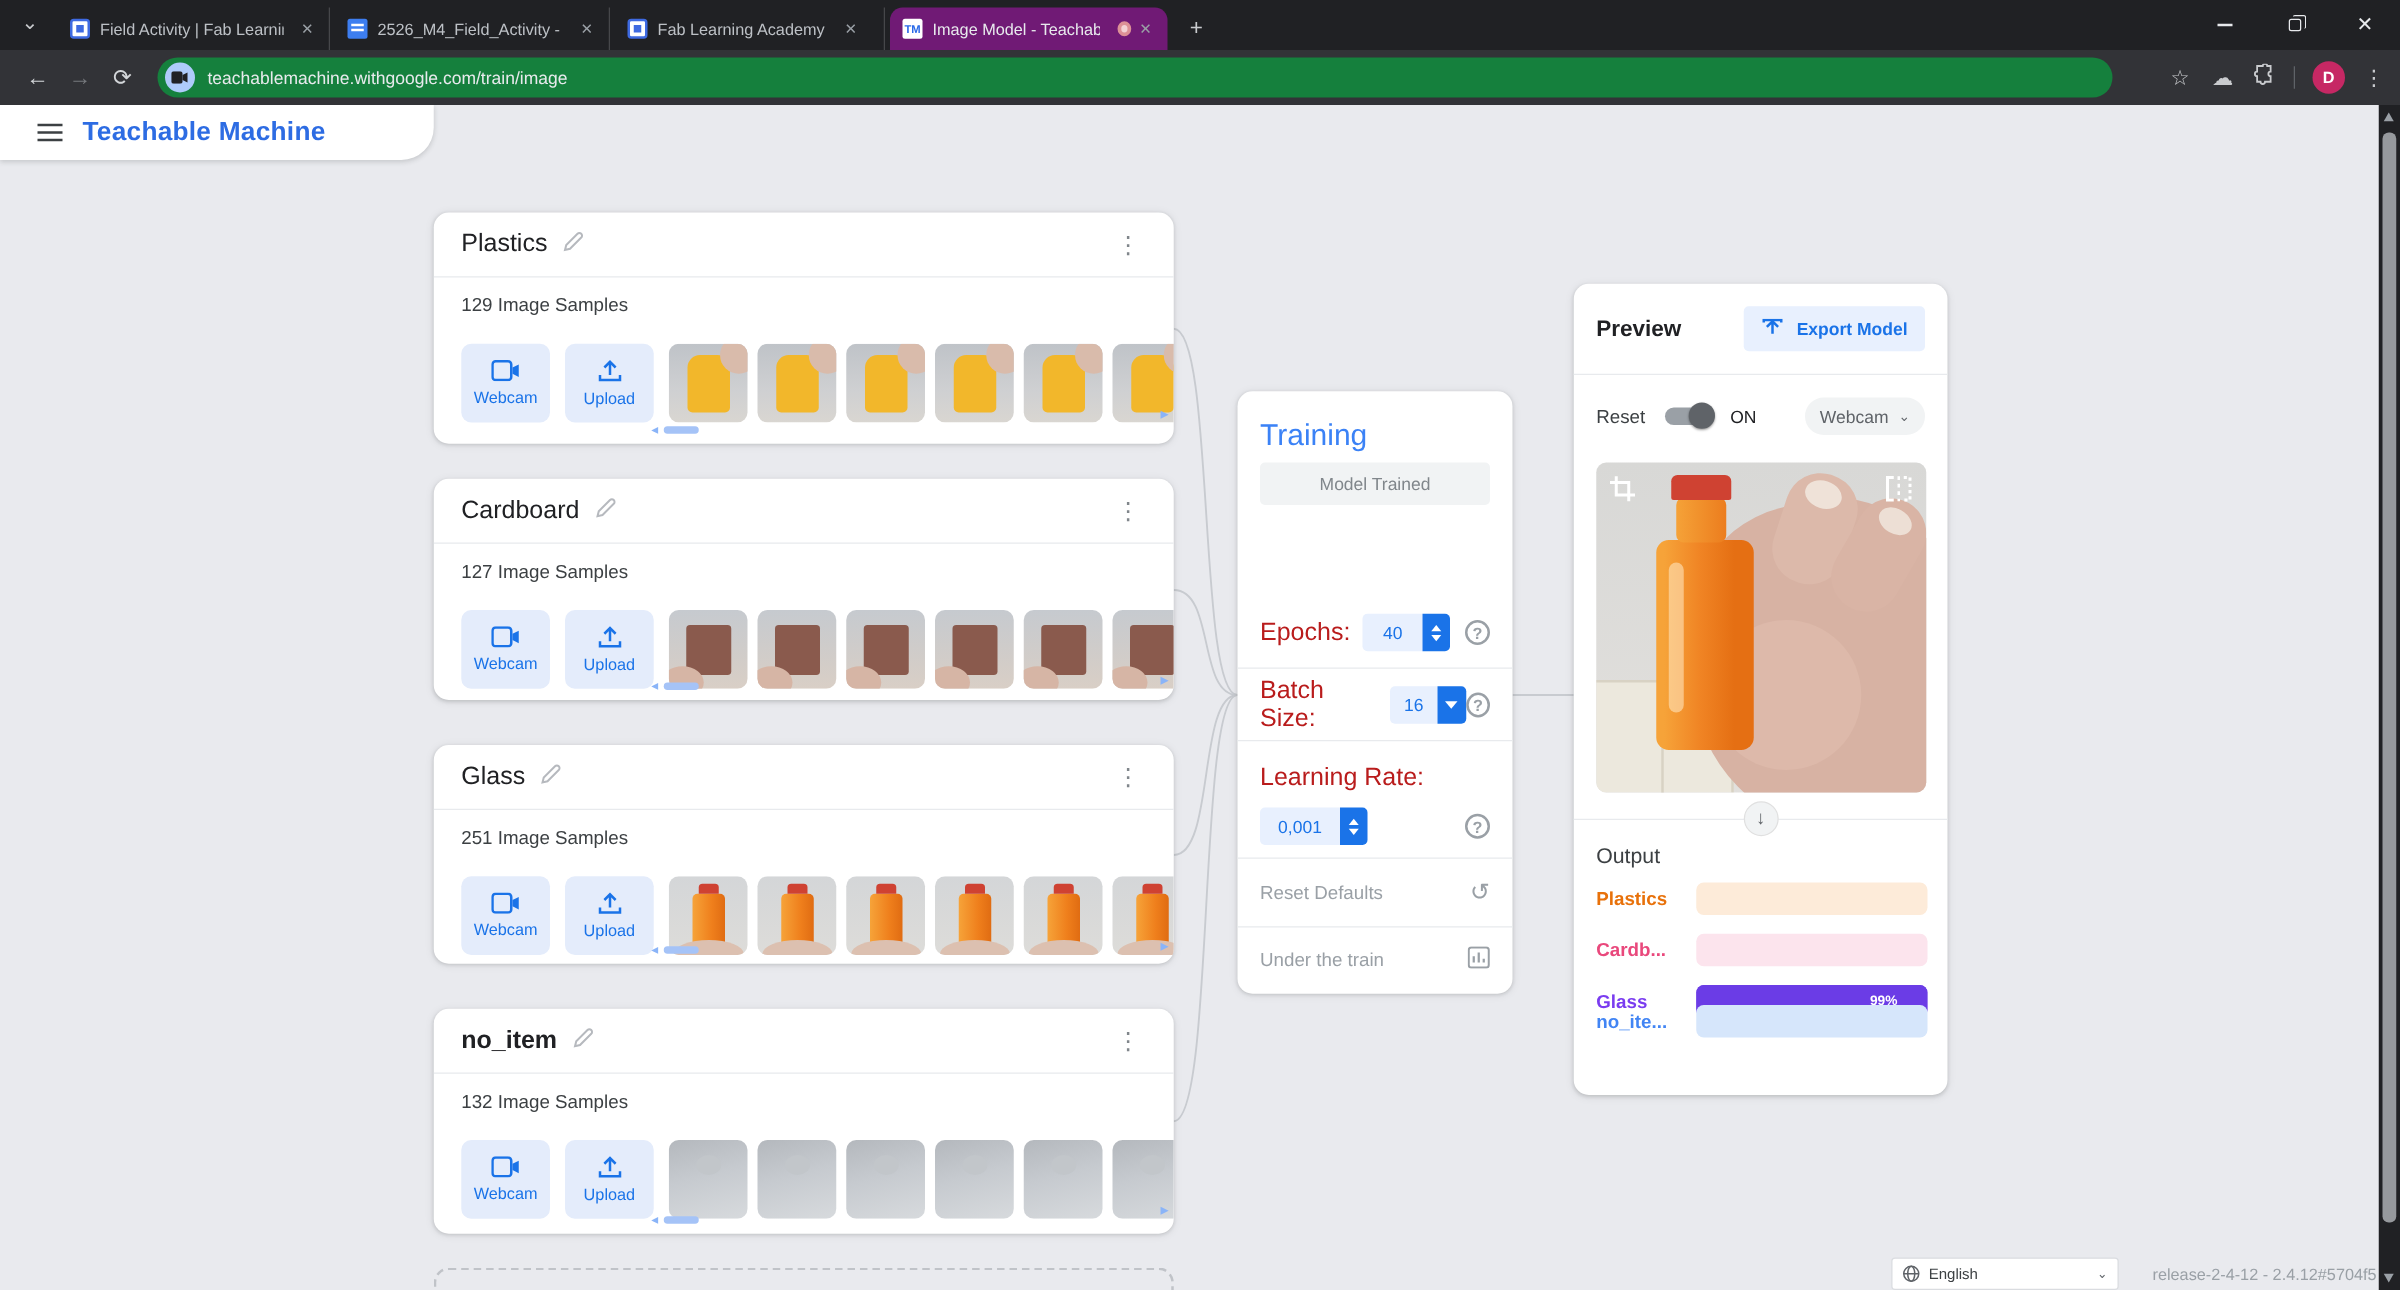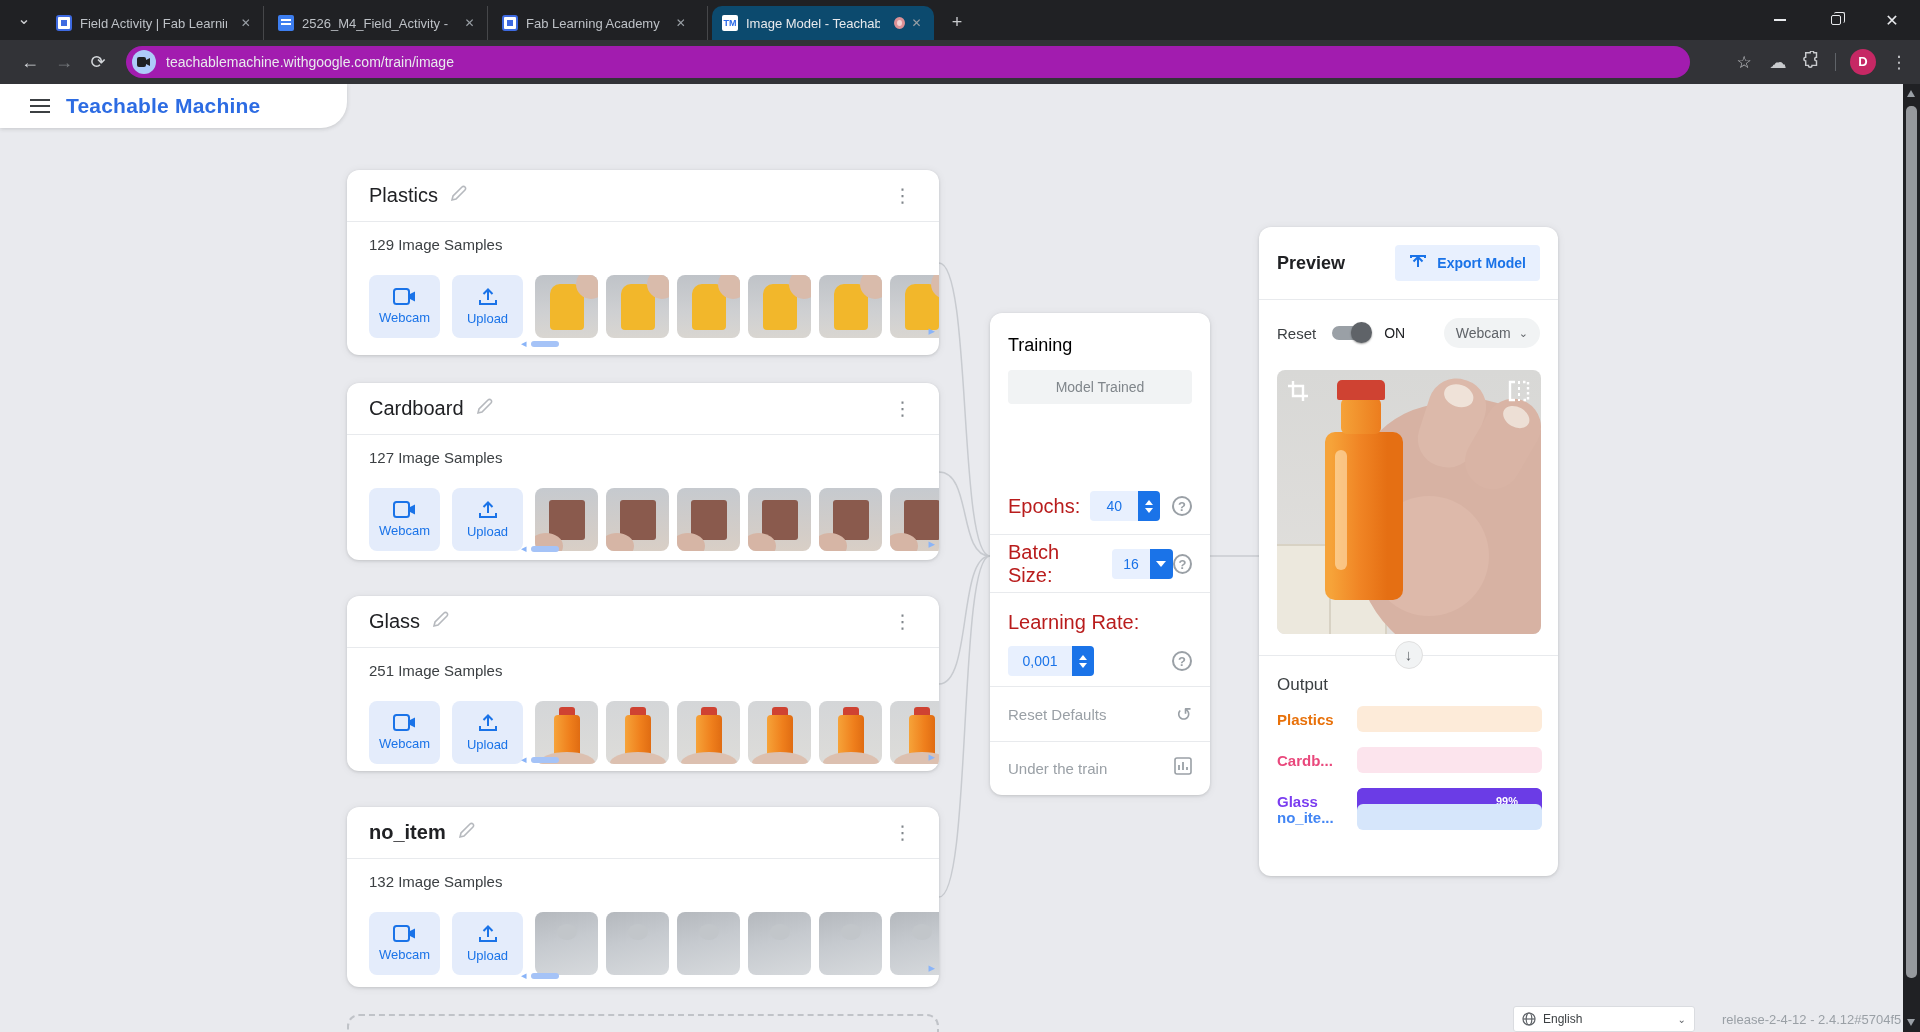--- a/index.html
+++ b/index.html
@@ -4,42 +4,42 @@
 <style>
   * { margin:0; padding:0; box-sizing:border-box; }
   html,body { width:1920px; height:1032px; overflow:hidden; }
   body { font-family:"Liberation Sans", Arial, sans-serif; background:#e9eaee; position:relative; }
 
   
   .tabstrip { position:absolute; top:0; left:0; width:1920px; height:40px; background:#202124; }
   .tab-search { position:absolute; left:12px; top:8px; width:24px; height:24px; color:#c9cbce; font-size:16px; text-align:center; line-height:22px; }
   .tab { position:absolute; top:6px; height:34px; display:flex; align-items:center; padding:0 10px; color:#bdc1c6; font-size:13px; }
   .tab.inactive { border-right:1px solid #46474a; }
-  .tab.active { background:#0c4a6e; border-radius:10px 10px 0 0; color:#e8eaed; border:none; }
+  .tab.active { background:#701a75; border-radius:10px 10px 0 0; color:#e8eaed; border:none; }
   .tab .title { overflow:hidden; white-space:nowrap; max-width:148px; margin:0 8px 0 8px; }
   .tab .tab-close { color:#9aa0a6; font-size:12px; margin-left:4px; width:18px; text-align:center; }
   .favicon { width:16px; height:16px; flex:0 0 16px; border-radius:3px; position:relative; }
   .fav-fab { background:#fff; border:2px solid #3e6ae1; }
   .fav-fab::after { content:''; position:absolute; left:3px; top:3px; width:6px; height:6px; background:#3e6ae1; }
   .fav-docs { background:#3d7ef0; border-radius:2px; }
   .fav-docs::after { content:''; position:absolute; left:3px; top:4px; width:10px; height:2px; background:#fff; box-shadow:0 4px 0 #fff; }
   .fav-tm { background:#fff; border-radius:2px; color:#2a6ae8; font-size:9px; font-weight:bold; text-align:center; line-height:16px; }
   .rec-dot { width:12px; height:12px; border-radius:50%; border:3px solid #dc9196; background:#f3d2d4; margin-left:6px; }
   .new-tab { position:absolute; top:10px; width:26px; height:26px; color:#c9cbce; font-size:18px; text-align:center; line-height:25px; }
   .win-controls { position:absolute; top:0; right:0; height:40px; display:flex; }
   .win-btn { width:56px; height:40px; display:flex; align-items:center; justify-content:center; color:#e8eaed; }
   .wc-min { width:12px; height:2px; background:#e8eaed; }
   .wc-max { width:10px; height:10px; border:1.5px solid #e8eaed; border-radius:2px; position:relative; }
   .wc-max::after { content:''; position:absolute; top:-4px; left:2px; width:10px; height:10px; border-top:1.5px solid #e8eaed; border-right:1.5px solid #e8eaed; border-radius:2px; }
   .wc-close { font-size:16px; }
 
   .toolbar { position:absolute; top:40px; left:0; width:1920px; height:44px; background:#323337; }
   .nav-ico { position:absolute; top:8px; width:28px; height:28px; color:#d3d6d9; font-size:18px; text-align:center; line-height:28px; }
   .nav-ico.disabled { color:#76797d; }
-  .omnibox { position:absolute; left:126px; top:6px; width:1564px; height:32px; background:#a21caf; border-radius:16px; display:flex; align-items:center; }
+  .omnibox { position:absolute; left:126px; top:6px; width:1564px; height:32px; background:#15803d; border-radius:16px; display:flex; align-items:center; }
   .cam-badge { width:24px; height:24px; border-radius:50%; background:#aecbfa; margin-left:6px; position:relative; }
   .cam-badge svg { position:absolute; left:5px; top:7px; }
   .url-text { color:#e8eaed; font-size:14px; margin-left:10px; }
   .tb-right { position:absolute; right:0; top:0; height:44px; display:flex; align-items:center; }
   .tb-ico { color:#c9cbce; font-size:17px; width:34px; text-align:center; }
   .tb-sep { width:1px; height:18px; background:#5f6368; margin:0 6px; }
   .avatar { width:26px; height:26px; border-radius:50%; background:#c62864; color:#fff; font-size:13px; font-weight:bold; text-align:center; line-height:26px; margin:0 8px; }
 
   
   .page { position:absolute; top:84px; left:0; width:1920px; height:948px; background:#e9eaee; overflow:hidden; }
@@ -76,21 +76,21 @@
   .t-gl .thumb::after { content:''; position:absolute; left:4px; bottom:-10px; width:56px; height:22px; border-radius:50%; background:#dcc0b0; }
   .t-ni .thumb { background:linear-gradient(165deg,#b4b8bd 0%,#c6cacf 45%,#d7dadd 100%); }
   .t-ni .obj { width:20px; height:16px; background:#c2c6ca; border-radius:50%; margin-top:-12px; }
   .scroll-right { position:absolute; right:4px; bottom:0px; color:#8ab4f8; font-size:13px; }
   .hscroll { position:absolute; bottom:5px; left:174px; display:flex; align-items:center; }
   .hscroll .larr { color:#8ab4f8; font-size:11px; margin-right:4px; }
   .hscroll .pill { width:28px; height:6px; border-radius:3px; background:#a5c3f7; }
 
   
   .training { left:990px; top:229px; width:220px; height:482px; z-index:2; }
-  .tr-title { position:absolute; left:18px; top:22px; font-size:18px; color:#000000; }
+  .tr-title { position:absolute; left:18px; top:22px; font-size:24px; color:#3b82f6; }
   .tr-btn { position:absolute; left:18px; right:18px; top:57px; height:34px; background:#f1f3f4; border:none; border-radius:4px; color:#80868b; font-size:14px; font-family:inherit; }
   .adv-box { position:absolute; left:0; right:0; top:110px; height:55px; border:1px solid #1a73e8; display:flex; align-items:center; padding:0 18px; }
   .adv-label { color:#1a73e8; font-size:15px; }
   .adv-box svg { margin-left:auto; }
   .tr-row { position:absolute; left:0; right:0; border-bottom:1px solid #e8eaed; display:flex; align-items:center; padding:0 18px; }
   .tr-label { font-size:20px; color:#b91c1c; }
   .num-field { height:30px; background:#e8f0fe; border-radius:4px 0 0 4px; color:#1a73e8; font-size:14px; display:flex; align-items:center; justify-content:center; }
   .stepper { width:22px; height:30px; background:#1a73e8; border-radius:0 4px 4px 0; display:flex; flex-direction:column; align-items:center; justify-content:center; }
   .tri-up { width:0; height:0; border-left:4px solid transparent; border-right:4px solid transparent; border-bottom:5px solid #fff; margin-bottom:3px; }
   .tri-dn { width:0; height:0; border-left:4px solid transparent; border-right:4px solid transparent; border-top:5px solid #fff; }

